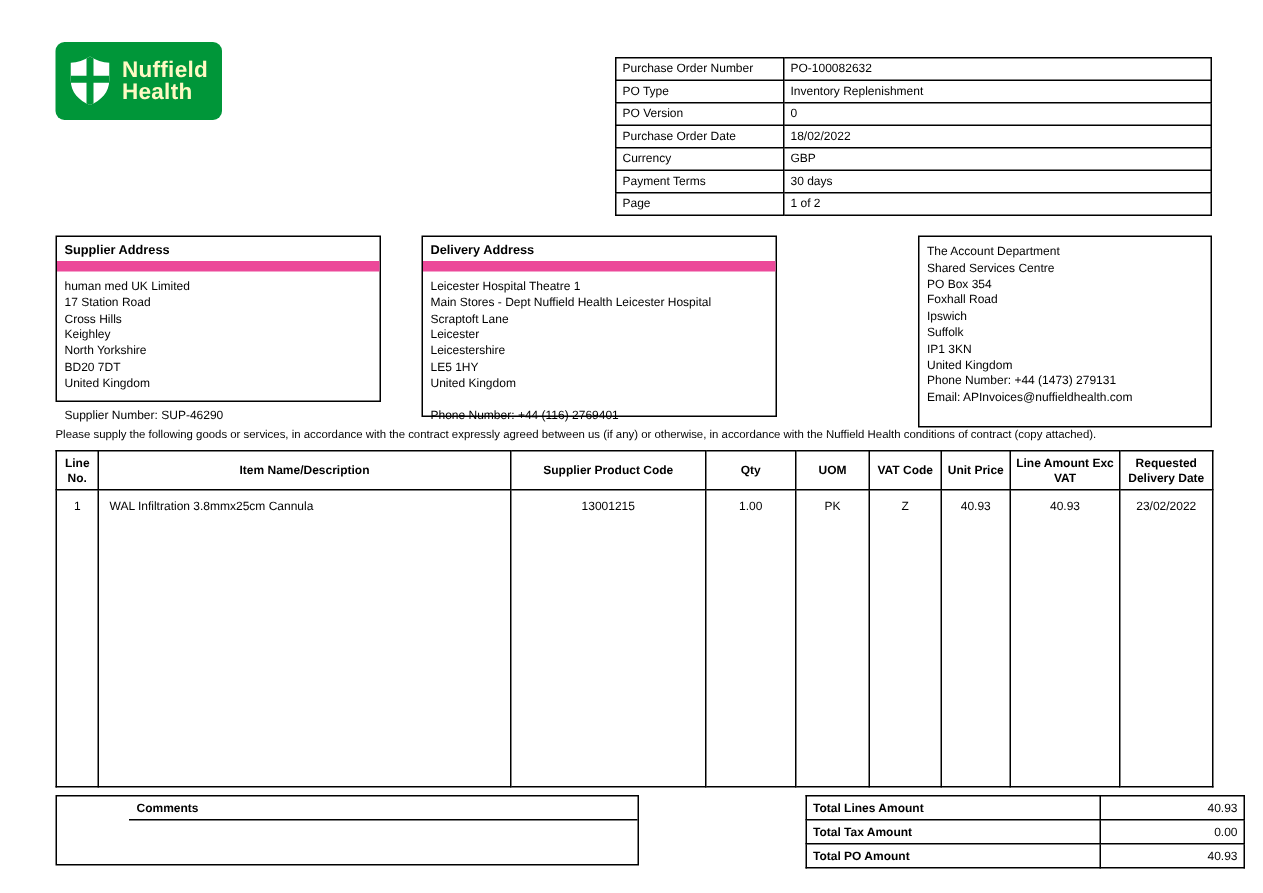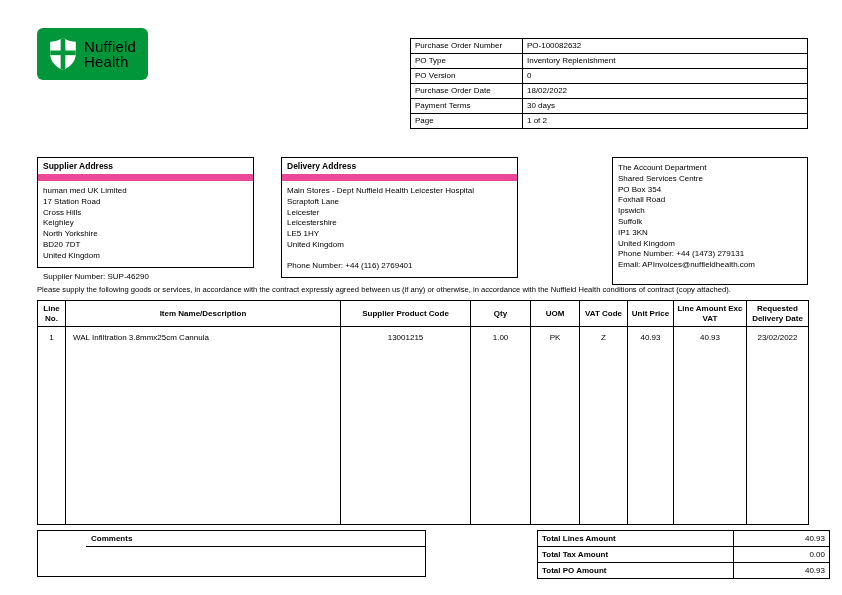--- a/index.html
+++ b/index.html
@@ -5,21 +5,21 @@
   * { margin: 0; padding: 0; box-sizing: border-box; }
   html, body { background: #ffffff; }
   body { font-family: "Liberation Sans", "DejaVu Sans", sans-serif; color: #000; }
   .page { position: relative; width: 842px; height: 595px; background: #fff; overflow: hidden; }
 
   
   .logo { position: absolute; left: 37px; top: 28px; width: 111px; height: 52px;
           background: #009639; border-radius: 6px; display: flex; align-items: center;
           justify-content: center; gap: 7px; }
   .logo svg { display: block; }
-  .logo-text { color: #000000; font-weight: normal; font-size: 15px; line-height: 15px; letter-spacing: 0.2px; }
+  .logo-text { color: #fef9c3; font-weight: bold; font-size: 15px; line-height: 15px; letter-spacing: 0.2px; }
 
   
   table { border-collapse: collapse; }
   .po-header { position: absolute; left: 410px; top: 38px; width: 398px; }
   .po-header td { border: 1px solid #000; font-size: 8px; line-height: 10px; padding: 2px 4px; height: 14px; }
   .po-header td.lbl { width: 112px; }
 
   
   .addr-box { position: absolute; top: 157px; border: 1px solid #000; background: #fff; }
   .addr-box .addr-title { font-size: 8.5px; font-weight: bold; padding: 3px 5px; border-bottom: 7px solid #ec4899; }
@@ -88,20 +88,24 @@
       </tr>
       <tr>
         <td class="lbl">PO Version</td>
         <td>0</td>
       </tr>
       <tr>
         <td class="lbl">Purchase Order Date</td>
         <td>18/02/2022</td>
       </tr>
       <tr>
+        <td class="lbl">Currency</td>
+        <td>GBP</td>
+      </tr>
+      <tr>
         <td class="lbl">Payment Terms</td>
         <td>30 days</td>
       </tr>
       <tr>
         <td class="lbl">Page</td>
         <td>1 of 2</td>
       </tr>
     </tbody>
   </table>
 
@@ -115,20 +119,21 @@
       <div>North Yorkshire</div>
       <div>BD20 7DT</div>
       <div>United Kingdom</div>
       <div class="addr-footer">Supplier Number: SUP-46290</div>
     </div>
   </div>
 
   <div class="addr-box addr-delivery">
     <div class="addr-title">Delivery Address</div>
     <div class="addr-body">
+      <div>Leicester Hospital Theatre 1</div>
       <div>Main Stores - Dept Nuffield Health Leicester Hospital</div>
       <div>Scraptoft Lane</div>
       <div>Leicester</div>
       <div>Leicestershire</div>
       <div>LE5 1HY</div>
       <div>United Kingdom</div>
       <div class="addr-footer">Phone Number: +44 (116) 2769401</div>
     </div>
   </div>
 

